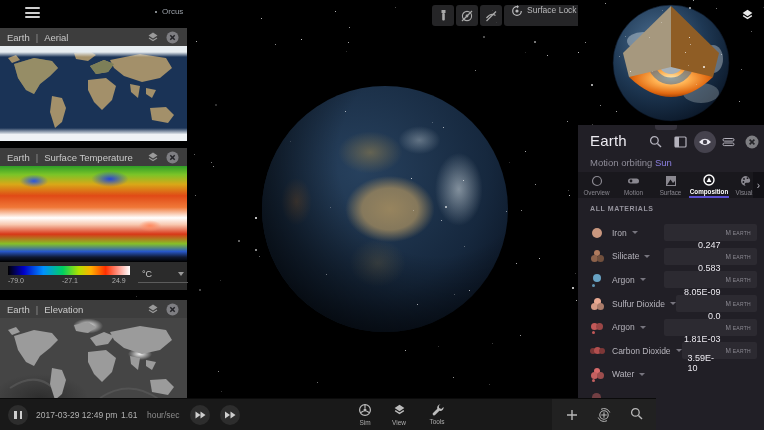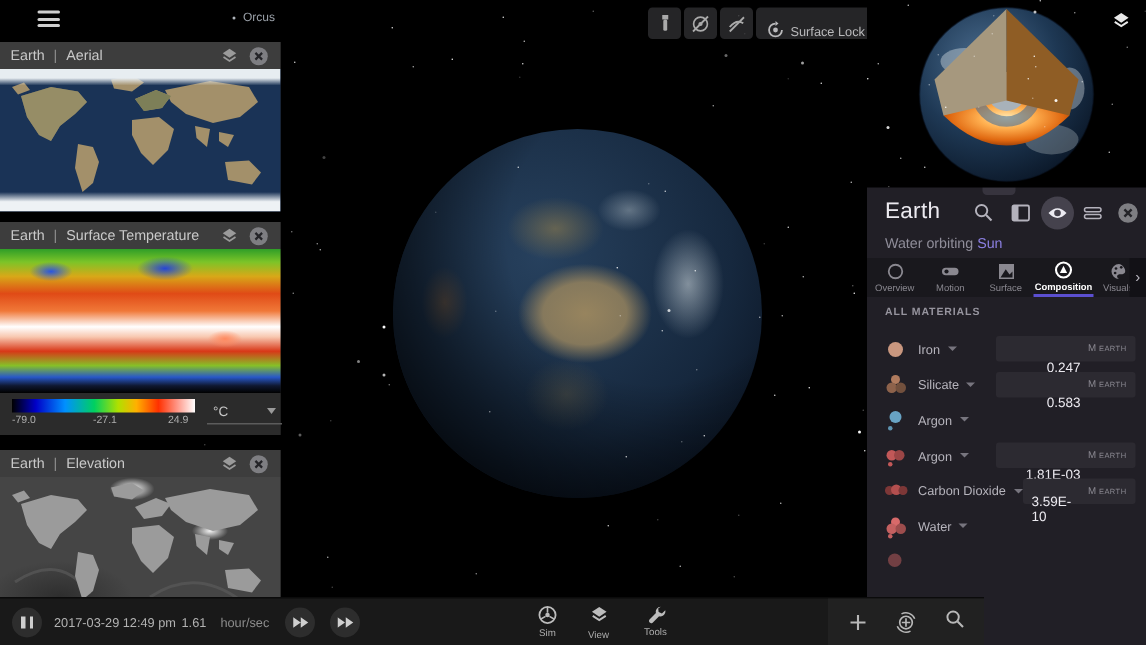--- a/index.html
+++ b/index.html
@@ -23,21 +23,21 @@
   #orcus{position:absolute;left:155px;top:7px;display:flex;align-items:center;gap:5px;color:#9aa0a8;font-size:8px;}
   #orcus .dot{width:2px;height:2px;background:#aeb4ba;border-radius:50%;}
   #menu-btn{position:absolute;left:25px;top:7px;width:15px;height:11px;display:flex;flex-direction:column;justify-content:space-between;cursor:pointer;}
   #menu-btn i{display:block;height:2px;background:#cfcfcf;border-radius:1px;}
 
   
   .vbtn{position:absolute;top:5px;width:22px;height:21px;background:rgba(44,44,46,.85);border-radius:3px;
     display:flex;align-items:center;justify-content:center;}
   .vbtn svg{display:block;}
   #surface-lock{position:absolute;left:504px;top:5px;height:21px;background:rgba(44,44,46,.85);border-radius:3px;
-    display:flex;align-items:flex-end;gap:4px;padding:0 7px;color:#b9b9bb;font-size:8.5px;}
+    display:flex;align-items:flex-start;gap:4px;padding:0 7px;color:#b9b9bb;font-size:8.5px;}
 
   
   .panel{position:absolute;left:0;width:187px;background:#2b2b2b;}
   .phead{height:18px;background:#3d3d3d;display:flex;align-items:center;gap:0;padding:0 7px;font-size:9.5px;color:#c9c9c9;}
   .phead .div{margin:0 6px;color:#8f8f8f;}
   .phead .sp{flex:1;}
   .phicon{display:flex;align-items:center;justify-content:center;width:16px;height:16px;margin-left:3px;cursor:pointer;}
   .map{position:relative;width:187px;overflow:hidden;}
   .map svg{position:absolute;inset:0;}
 
@@ -502,21 +502,21 @@
         <rect x="1" y="6" width="11" height="2.6" rx="1.3" fill="none" stroke="#b4b2bc" stroke-width="1"></rect>
       </svg>
     </span>
     <span class="hicon" style="left:166px">
       <svg width="14" height="14">
           <use href="#closeic"></use>
         </svg>
     </span>
 
     <div id="rp-sub">
-      <span>Water orbiting</span>
+      <span>Motion orbiting</span>
       <span class="lnk">Sun</span>
     </div>
 
     <div id="tabs">
       <div class="tab">
         <svg width="12" height="12" viewBox="0 0 12 12">
             <circle cx="6" cy="6" r="4.5" fill="none" stroke="currentColor" stroke-width="1.2"></circle>
           </svg>
         <span>Overview</span>
       </div>
@@ -592,22 +592,40 @@
       </div>
 
       <div class="mrow">
         <span class="mol">
           <span style="left: 3px; top: 1px; width: 8px; height: 8px; background: rgb(104, 163, 196);"></span>
           <span style="left: 2px; top: 11px; width: 3px; height: 3px; filter: brightness(0.9); background: rgb(104, 163, 196);"></span>
         </span>
         <span class="mname">Argon</span>
         <span class="mcaret"></span>
           <span class="msp"></span>
-      </div>
-
+        <span class="vbox">
+          <span class="vval">8.05E-09</span>
+          <span class="vunit"><span>M</span> <span class="sub">EARTH</span></span>
+        </span>
+      </div>
+
+      <div class="mrow">
+        <span class="mol">
+          <span style="left: 4px; top: 1px; width: 7px; height: 7px; filter: brightness(1.1); background: rgb(212, 154, 133);"></span>
+          <span style="left: 1px; top: 6px; width: 7px; height: 7px; background: rgb(212, 154, 133);"></span>
+          <span style="left: 7px; top: 6px; width: 7px; height: 7px; filter: brightness(0.8); background: rgb(212, 154, 133);"></span>
+        </span>
+        <span class="mname">Sulfur Dioxide</span>
+        <span class="mcaret"></span>
+          <span class="msp"></span>
+        <span class="vbox">
+          <span class="vval">0.0</span>
+          <span class="vunit"><span>M</span> <span class="sub">EARTH</span></span>
+        </span>
+      </div>
 
       <div class="mrow">
         <span class="mol">
           <span style="left: 1px; top: 3px; width: 7px; height: 7px; background: rgb(194, 88, 88);"></span>
           <span style="left: 6px; top: 3px; width: 7px; height: 7px; filter: brightness(0.8); background: rgb(194, 88, 88);"></span>
           <span style="left: 2px; top: 11px; width: 3px; height: 3px; background: rgb(194, 88, 88);"></span>
         </span>
         <span class="mname">Argon</span>
         <span class="mcaret"></span>
           <span class="msp"></span>

